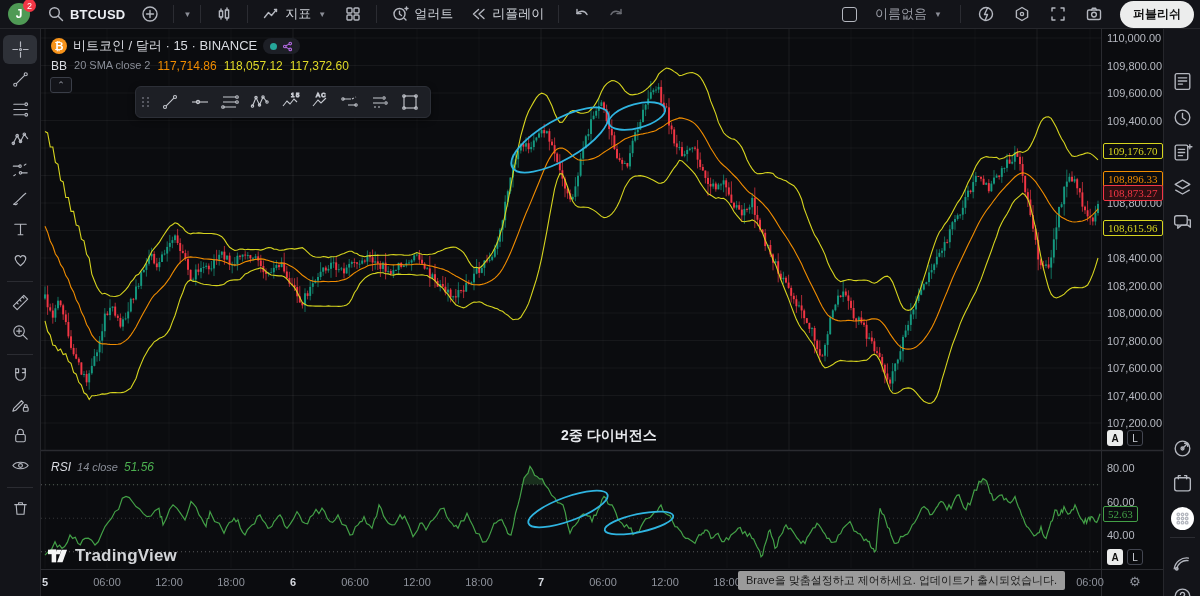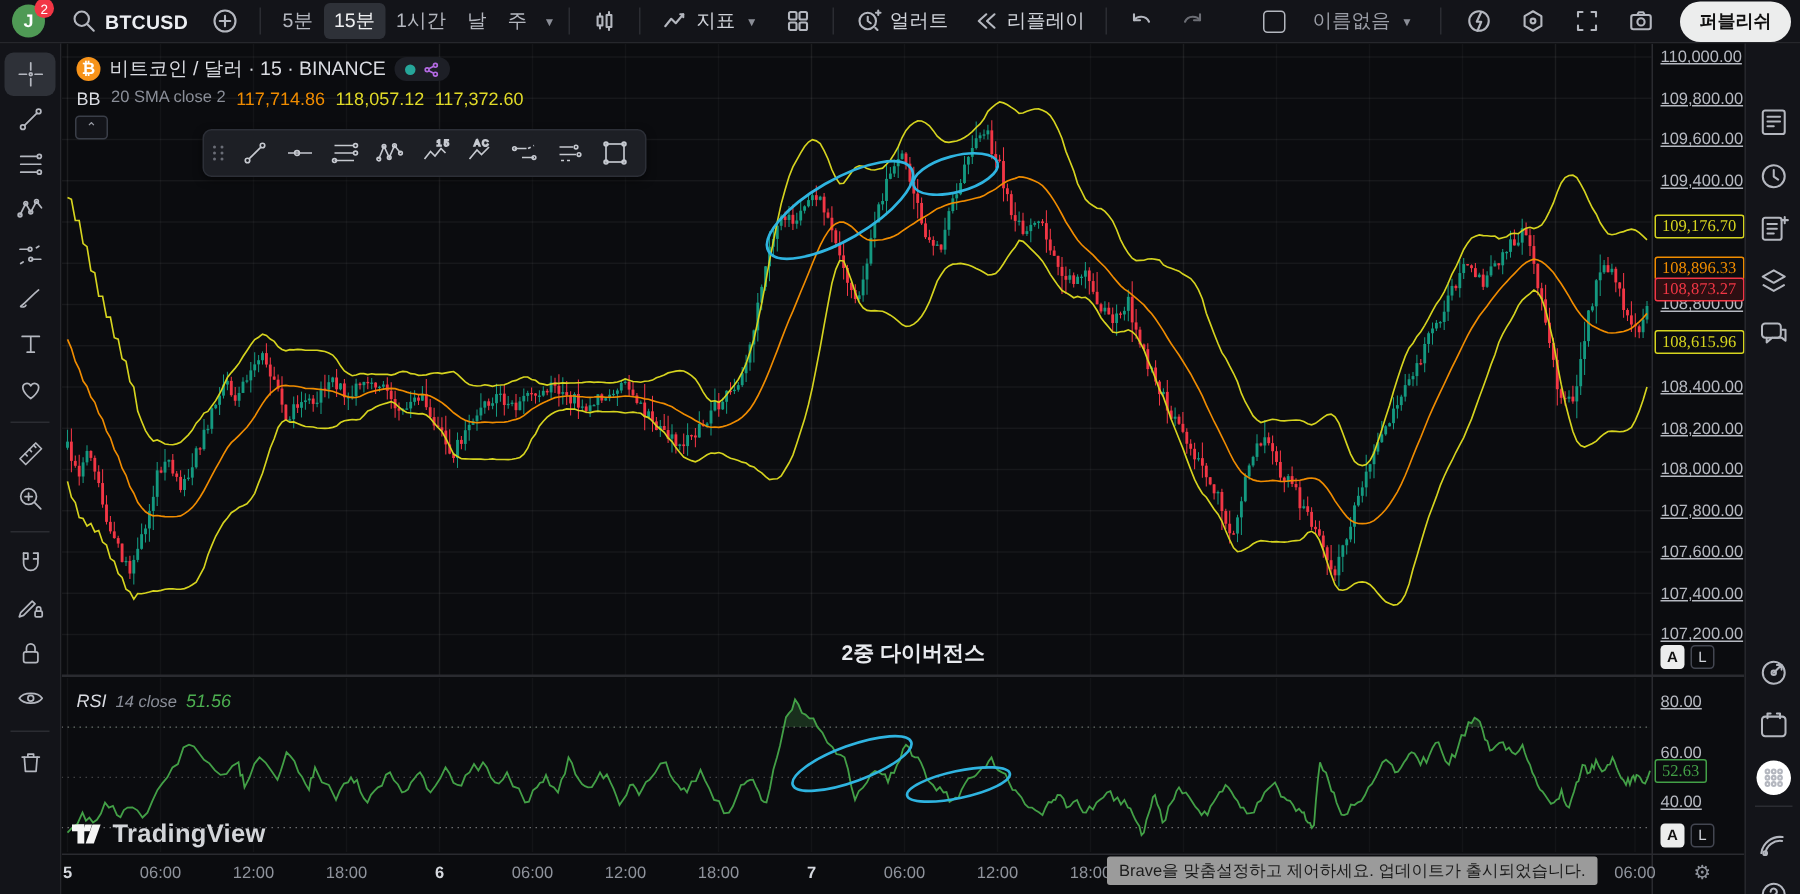--- a/index.html
+++ b/index.html
@@ -78,21 +78,21 @@
 
   .watermark { display:flex; align-items:center; gap:6px; color:#dcdee2; font-size:17px;
     font-weight:bold; letter-spacing:.2px; opacity:.96; }
 
   .al { position:absolute; display:flex; gap:4px; z-index:4; }
   .al .a { width:16px; height:16px; background:#eceded; color:#111; border-radius:3px;
     font-size:10px; font-weight:bold; display:flex; align-items:center; justify-content:center; }
   .al .l { width:16px; height:16px; background:transparent; color:#cfd2d9; border:1px solid #434651;
     border-radius:3px; font-size:10px; display:flex; align-items:center; justify-content:center; }
 
-  .ptick { position:absolute; left:1066px; font-size:11px; color:#b6b9c1; z-index:2;text-decoration:underline; }
+  .ptick { position:absolute; left:1066px; font-size:11px; color:#b6b9c1; z-index:2; }
   .plabel { position:absolute; left:1062px; font-size:11px; padding:1px 4px; border-radius:2px;
     background:#0b0c0f; border:1px solid; z-index:4;font-family:Liberation Serif, serif; }
   .tlabel { position:absolute; width:44px; text-align:center; font-size:11px; color:#8f939c; z-index:2; }
   .tlabel.major { color:#d6d9df; font-weight:600; }
   .toast { position:absolute; background:#9b9b9b; color:#1c1c1c; font-size:11px;
     padding:2px 8px; border-radius:2px; white-space:nowrap; z-index:6; }
   .time-gear { position:absolute; color:#8f939c; font-size:13px; z-index:2; }
 
   .rtool { width:37px; background:#131419; border-left:1px solid #26272c; position:relative; }
   .rtool .ric { position:absolute; left:7px; width:23px; height:23px; }
@@ -119,27 +119,20 @@
           </svg>
         <span class="symbol-txt">BTCUSD</span>
       </div>
       <div class="tb-btn">
         <svg class="icon16" viewBox="0 0 18 18">
             <circle cx="9" cy="9" r="7"></circle>
             <path d="M9 5.5v7M5.5 9h7"></path>
           </svg>
       </div>
       <div class="tb-sep"></div>
-      <div id="intervals" style="display:flex;align-items:center;">
-          <div class="interval">5분</div>
-          <div class="interval active">15분</div>
-          <div class="interval">1시간</div>
-          <div class="interval">날</div>
-          <div class="interval">주</div>
-        </div>
       <span class="caret">▼</span>
       <div class="tb-sep"></div>
       <div class="tb-btn">
         <svg class="icon16" viewBox="0 0 18 18">
             <path d="M6 4v2M6 12v2M12 3v2M12 13v2"></path>
             <rect x="4.4" y="6" width="3.2" height="6"></rect>
             <rect x="10.4" y="5" width="3.2" height="8"></rect>
           </svg>
       </div>
       <div class="tb-sep"></div>

